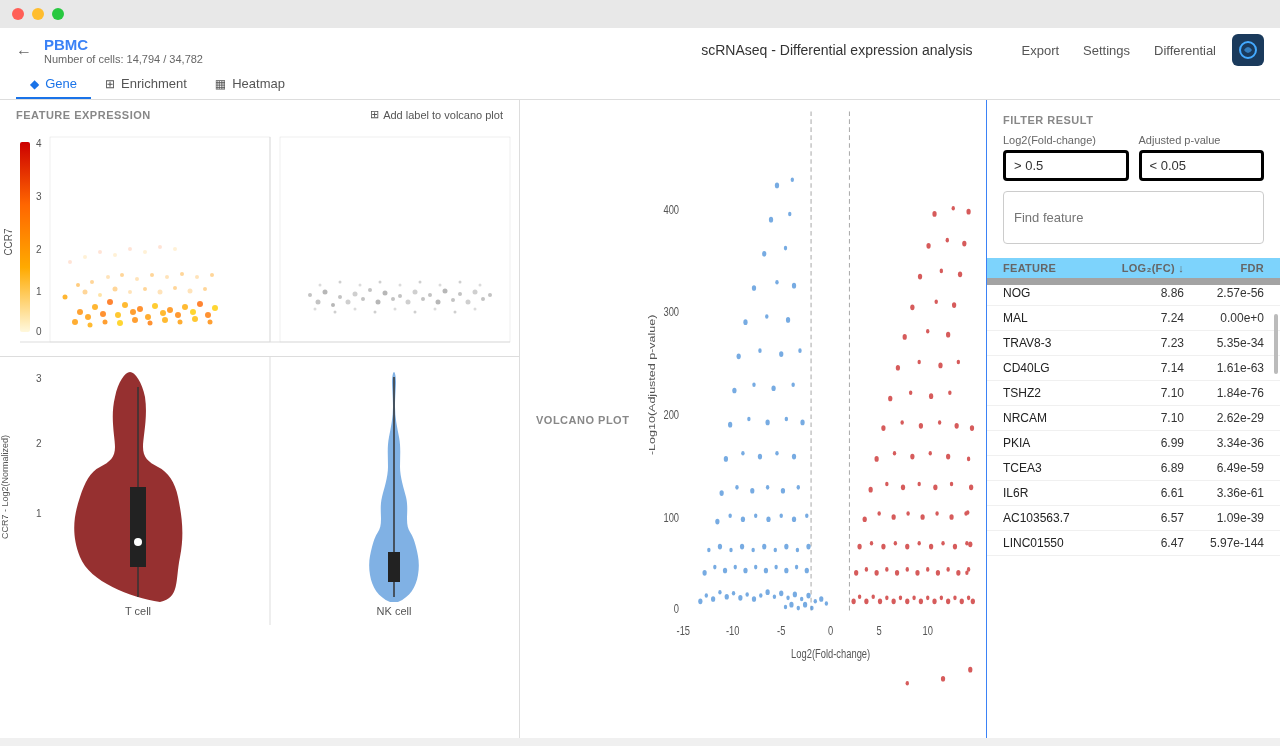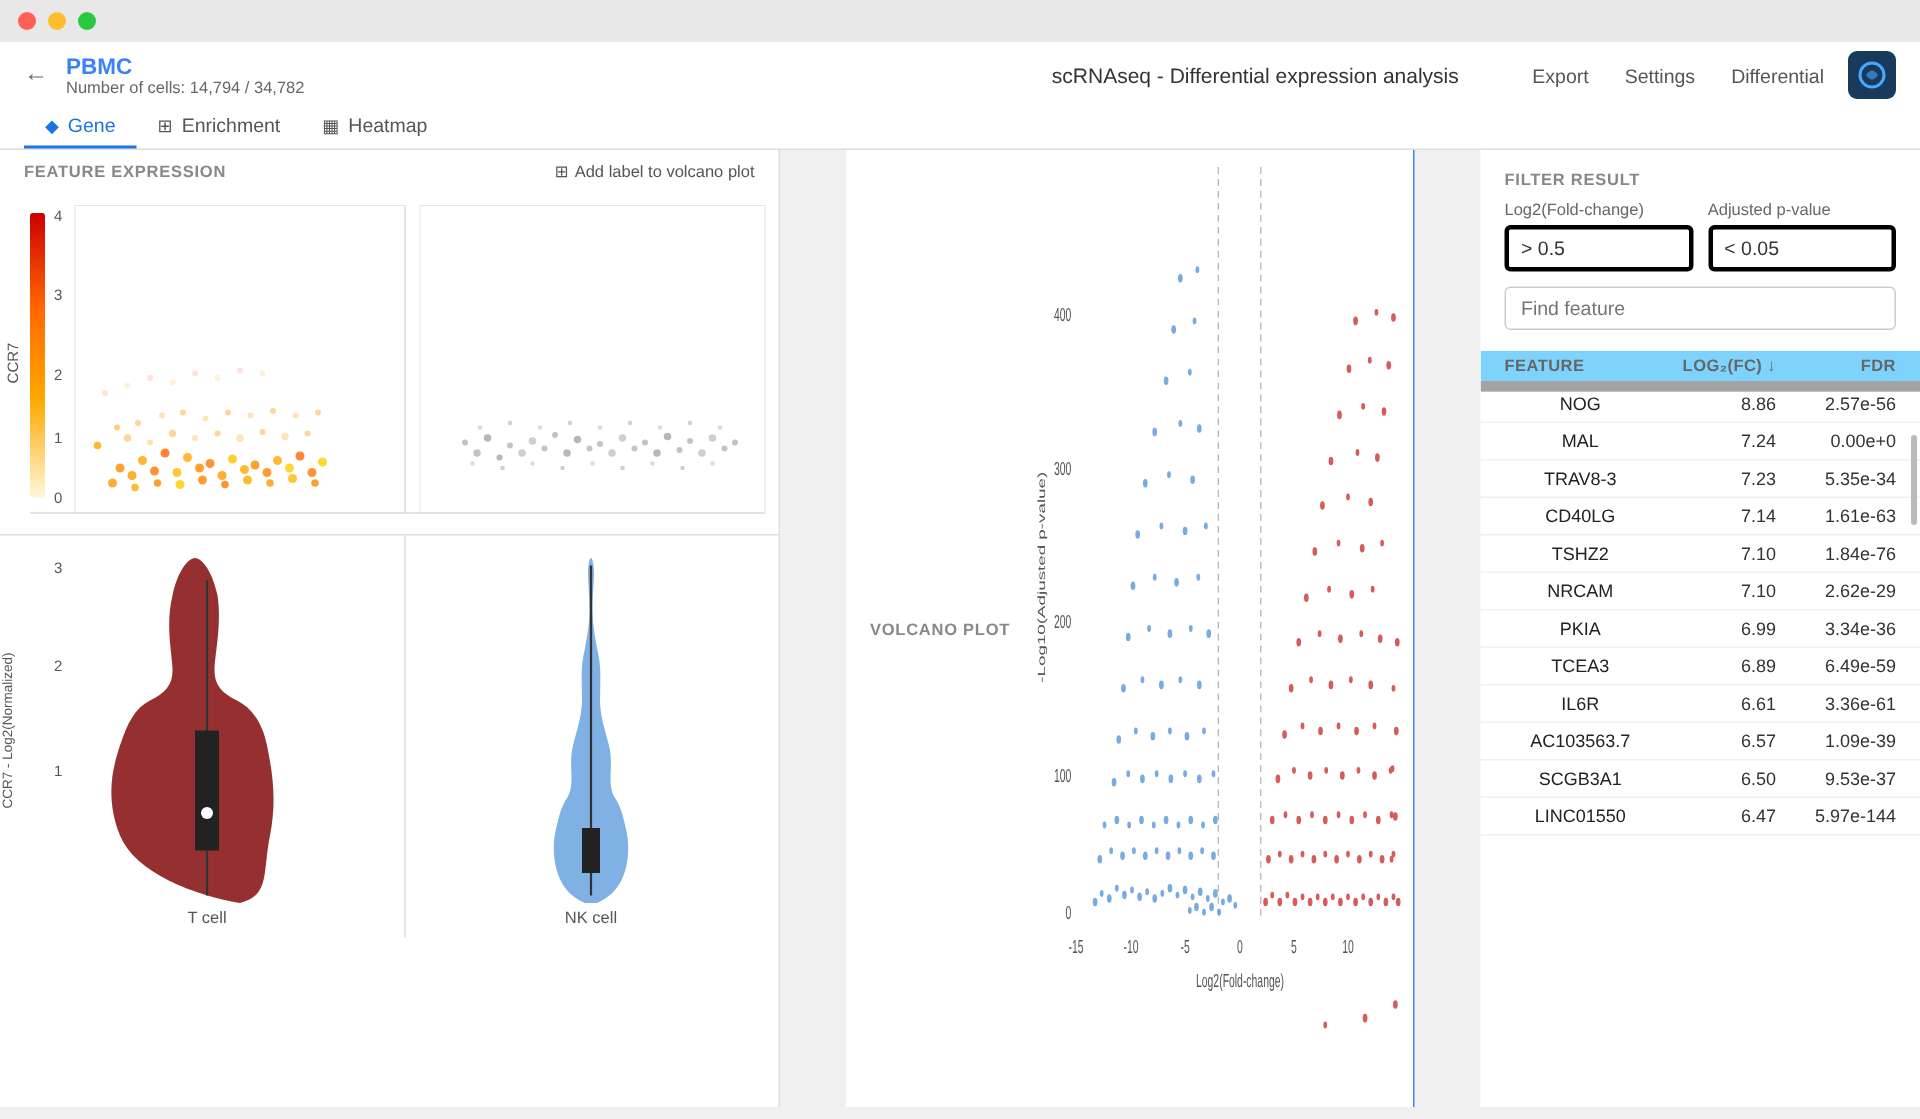--- a/index.html
+++ b/index.html
@@ -96,21 +96,20 @@
       color: #1a73e8;
       border-bottom: 2px solid #1a73e8;
       font-weight: 500;
     }
     .tab-icon { font-size: 12px; }
 
     
     .main {
       display: flex;
       height: calc(746px - 28px - 80px);
-      gap: 44px;
     }
 
     
     .left-panel {
       width: 520px;
       background: #fff;
       border-right: 1px solid #ddd;
       display: flex;
       flex-direction: column;
     }
@@ -187,21 +186,21 @@
     .filter-input {
       width: 100%;
       padding: 5px 8px;
       border: 3px solid #000000;
       border-radius: 4px;
       font-size: 13px;
       color: #333;
     }
     .search-box {
       margin: 0 16px 10px 16px;
-      padding: 6px 10px;
+      padding: 18px 10px;
       border: 1px solid #ccc;
       border-radius: 4px;
       font-size: 13px;
       color: #a21caf;
       width: calc(100% - 32px);
     }
 
     
     .result-table {
       flex: 1;
@@ -226,21 +225,20 @@
     .table-row {
       display: grid;
       grid-template-columns: 1fr 80px 80px;
       padding: 5px 16px;
       border-bottom: 1px solid #f0f0f0;
       cursor: pointer;
     }
     .cell {
       font-size: 12px;
       color: #333;
-      text-align: center;
     }
     .cell.right { text-align: right; }
     .cell.gene { font-weight: 500; color: #222; }
 
     svg { display: block; }
 
     .axis-label {
       font-size: 10px;
       fill: #555;
     }
@@ -810,25 +808,20 @@
     <span class="cell gene">IL6R</span>
     <span class="cell right">6.61</span>
     <span class="cell right">3.36e-61</span>
   </div>
           <div class="table-row">
     <span class="cell gene">AC103563.7</span>
     <span class="cell right">6.57</span>
     <span class="cell right">1.09e-39</span>
   </div>
           <div class="table-row">
-    <span class="cell gene">SCGB3A1</span>
-    <span class="cell right">6.50</span>
-    <span class="cell right">9.53e-37</span>
-  </div>
-          <div class="table-row">
     <span class="cell gene">LINC01550</span>
     <span class="cell right">6.47</span>
     <span class="cell right">5.97e-144</span>
   </div>
         </div>
 
       <div style="position:absolute; right:2px; top:60px; width:4px; height:60px; background:#bbb; border-radius:2px;"></div>
     </div>
   </div>
 </div>

